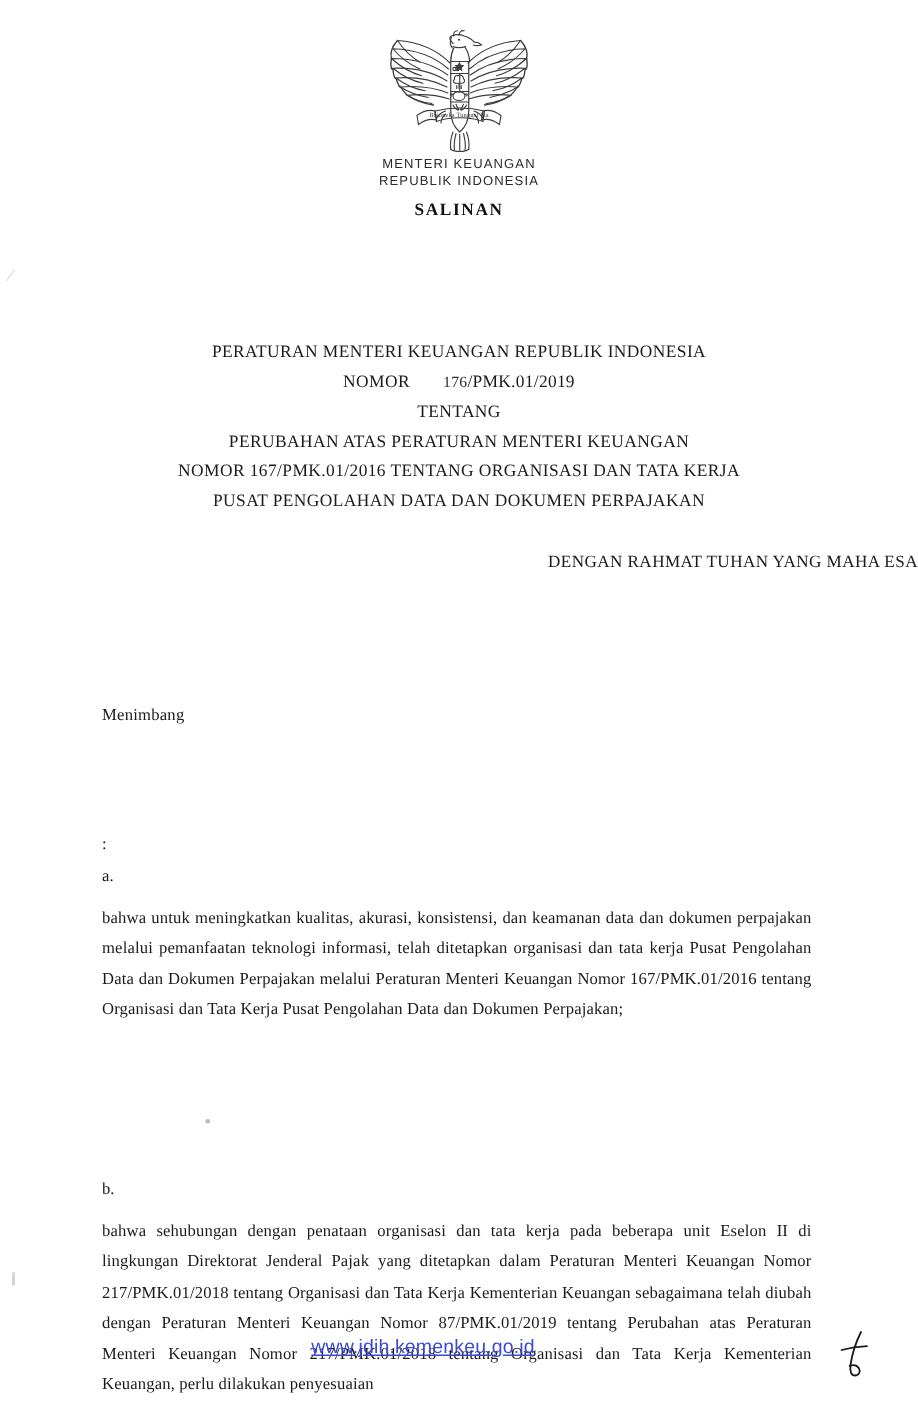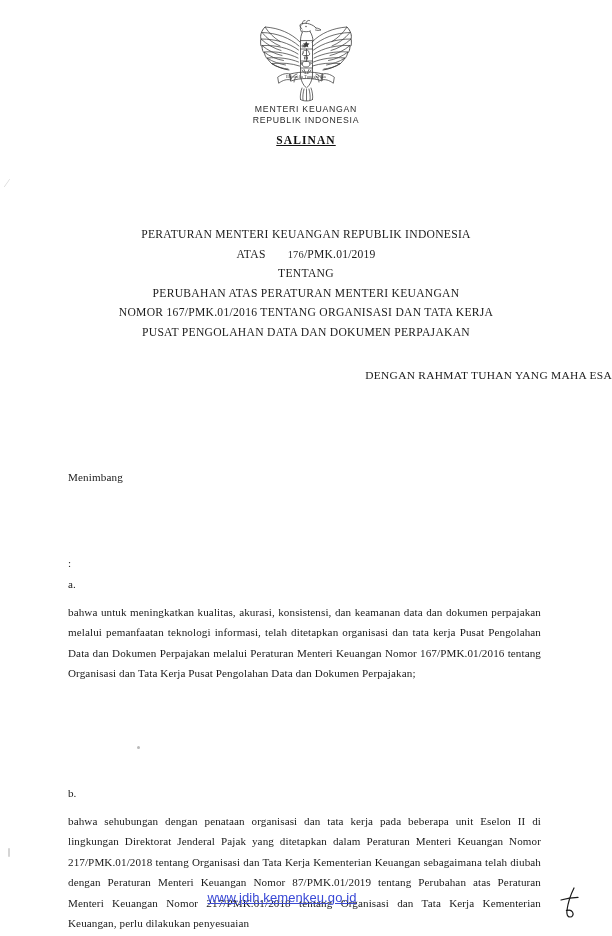--- a/index.html
+++ b/index.html
@@ -52,21 +52,20 @@
     position: absolute;
     left: 0;
     right: 0;
     top: 134px;
     text-align: center;
     font-family: "Liberation Serif", "DejaVu Serif", serif;
     font-weight: bold;
     font-size: 11.5px;
     letter-spacing: 1.1px;
     color: #111111;
-    text-decoration: underline;
   }
 
   
   .title-block {
     position: absolute;
     left: 50px;
     right: 50px;
     top: 225px;
     text-align: center;
     font-size: 11.6px;
@@ -259,21 +258,21 @@
   </div>
 
   <div class="salinan">SALINAN</div>
 
   <div class="edge-mark">⁄</div>
   <div class="speck" style="left:137px; top:746px; width:3px; height:3px;"></div>
   <div class="speck" style="left:8px; top:848px; width:2px; height:9px; border-radius:1px; background:#d5d5d5;"></div>
 
   <div class="title-block">
     <span class="ln">PERATURAN MENTERI KEUANGAN REPUBLIK INDONESIA</span>
-    <span class="nomor-line"><span class="nomor-label">ATAS</span><span class="nomor-gap"></span><span class="nomor-num">176</span><span class="nomor-rest">/PMK.01/2019</span></span>
+    <span class="nomor-line"><span class="nomor-label">NOMOR</span><span class="nomor-gap"></span><span class="nomor-num">176</span><span class="nomor-rest">/PMK.01/2019</span></span>
     <span class="ln">TENTANG</span>
     <span class="ln">PERUBAHAN ATAS PERATURAN MENTERI KEUANGAN</span>
     <span class="ln">NOMOR 167/PMK.01/2016 TENTANG ORGANISASI DAN TATA KERJA</span>
     <span class="ln">PUSAT PENGOLAHAN DATA DAN DOKUMEN PERPAJAKAN</span>
   </div>
 
   <div class="subhead subhead-1">DENGAN RAHMAT TUHAN YANG MAHA ESA</div>
 
 
   <div class="considering">

